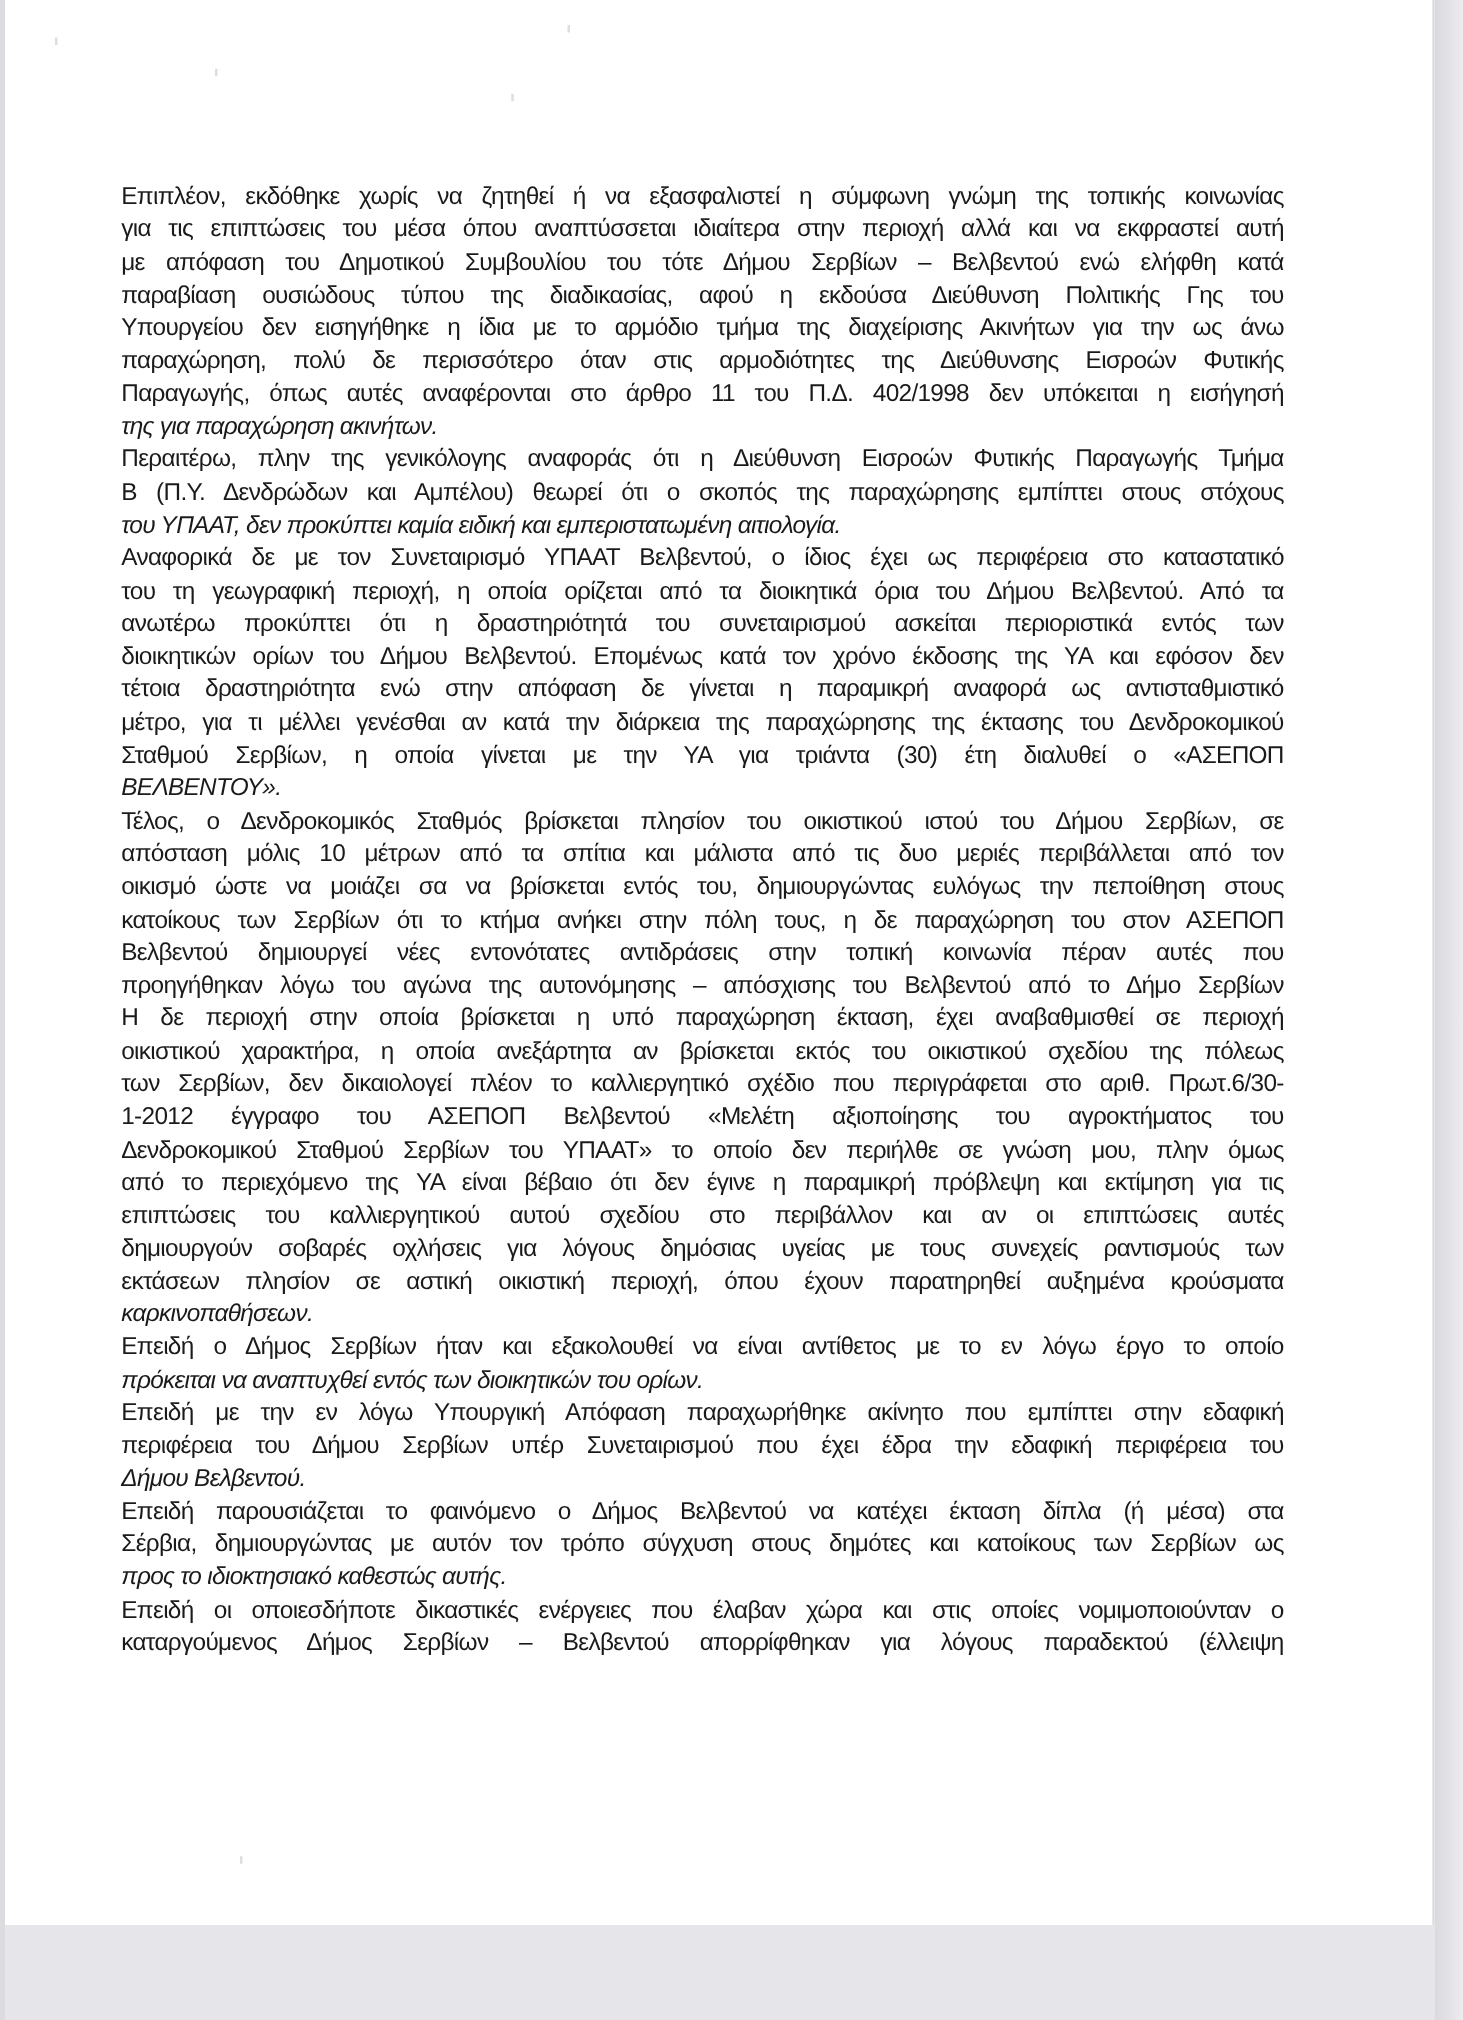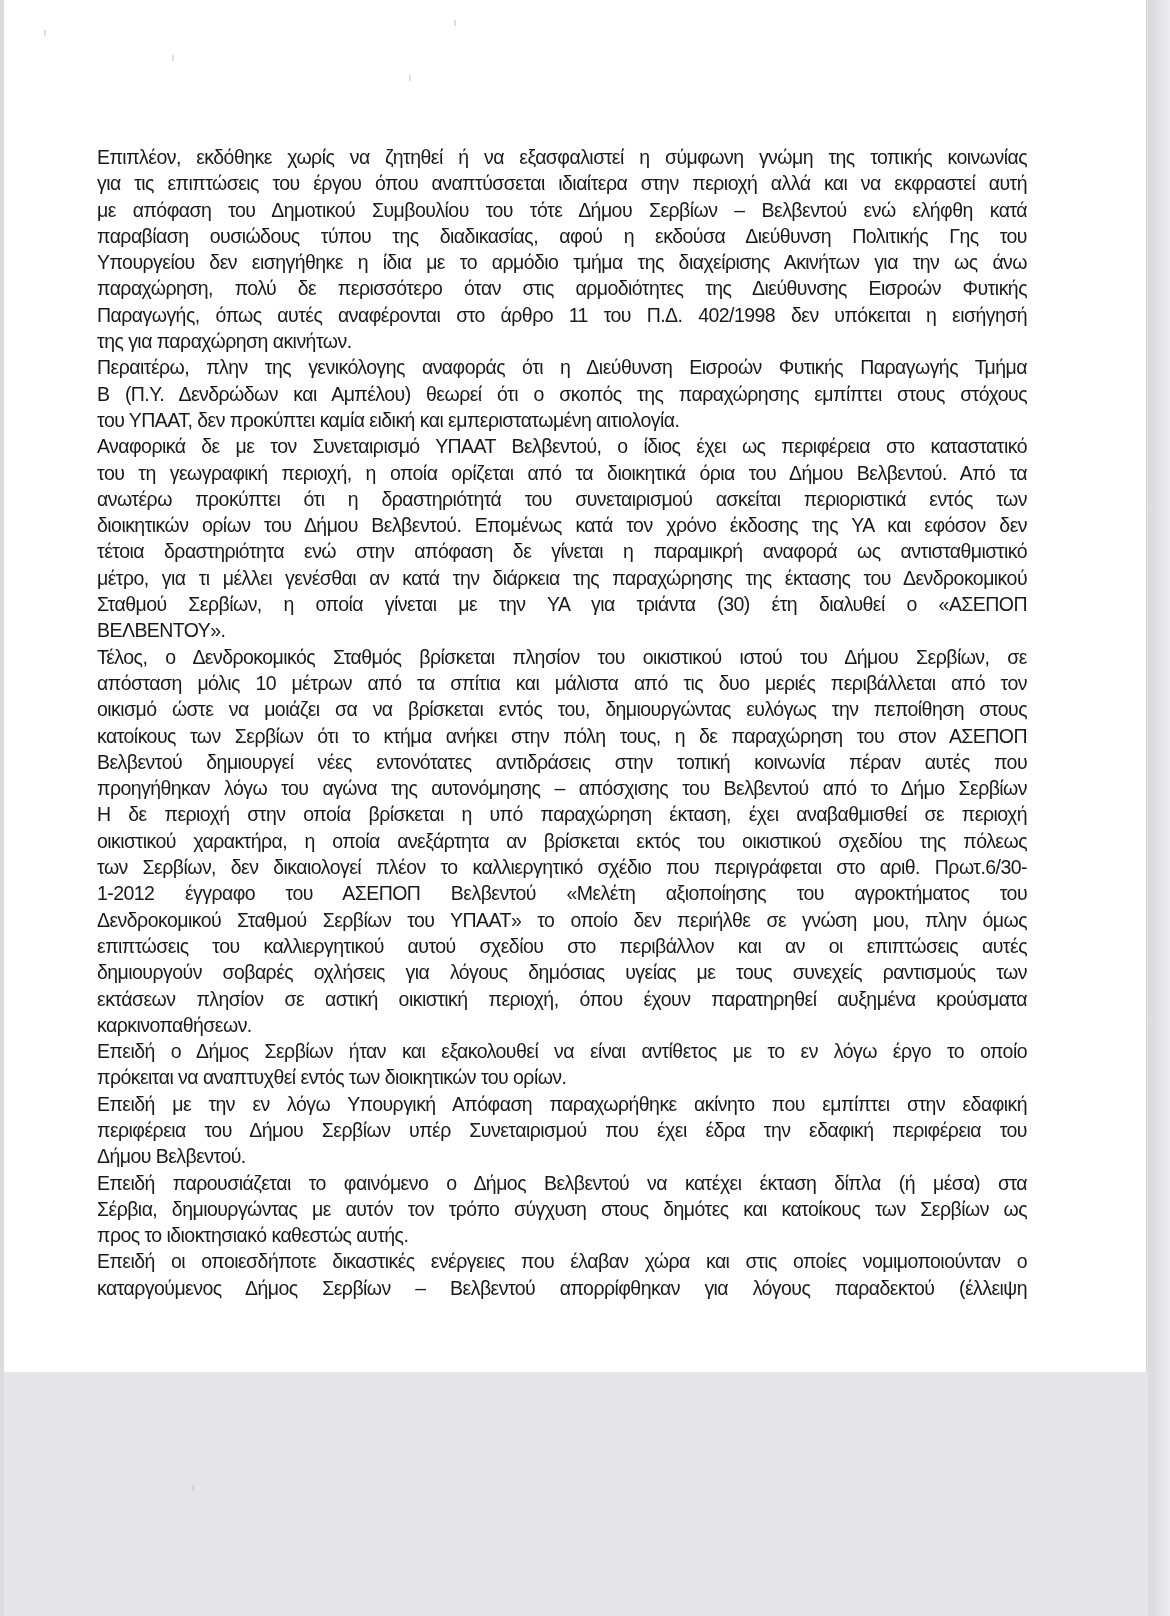--- a/index.html
+++ b/index.html
@@ -11,21 +11,21 @@
       width: 1170px;
       height: 1616px;
       position: relative;
       overflow: hidden;
     }
     .page {
       position: absolute;
       left: 4px;
       top: 0;
       width: 1142px;
-      height: 1372px;
+      height: 1540px;
       background: #ffffff;
       border-right: 1px solid #cfcfd4;
     }
     .edge-right {
       position: absolute;
       left: 1148px;
       top: 0;
       width: 22px;
       height: 1616px;
       background: linear-gradient(to right, #d9d9de, #ececef);
@@ -52,20 +52,21 @@
     .line {
       display: block;
       white-space: nowrap;
       text-align: justify;
       text-align-last: justify;
       height: 26.3px;
       overflow: visible;
     }
     .line.last {
       text-align-last: left;
+      font-style: italic;
     }
     .line .bold {
       font-weight: normal;
     }
     .scan-speck {
       position: absolute;
       width: 2px;
       height: 6px;
       background: #c8c8c8;
       opacity: 0.6;
@@ -74,21 +75,21 @@
 </head>
 <body>
 
 <div class="edge-left"></div>
 
 <div class="page">
   <div class="text-block">
 
     <div>
       <span class="line">Επιπλέον, εκδόθηκε χωρίς να ζητηθεί ή να εξασφαλιστεί η σύμφωνη γνώμη  της τοπικής κοινωνίας</span>
-      <span class="line">για τις επιπτώσεις του έργου όπου αναπτύσσεται ιδιαίτερα στην περιοχή αλλά και να εκφραστεί αυτή</span>
+      <span class="line">για τις επιπτώσεις του μέσα όπου αναπτύσσεται ιδιαίτερα στην περιοχή αλλά και να εκφραστεί αυτή</span>
       <span class="line">με απόφαση του Δημοτικού Συμβουλίου του  τότε Δήμου Σερβίων – Βελβεντού ενώ ελήφθη κατά</span>
       <span class="line">παραβίαση ουσιώδους τύπου της διαδικασίας, αφού η εκδούσα Διεύθυνση Πολιτικής Γης του</span>
       <span class="line">Υπουργείου δεν εισηγήθηκε η ίδια με το αρμόδιο τμήμα της διαχείρισης Ακινήτων για την ως άνω</span>
       <span class="line">παραχώρηση, πολύ δε περισσότερο όταν στις αρμοδιότητες της Διεύθυνσης Εισροών Φυτικής</span>
       <span class="line">Παραγωγής, όπως αυτές αναφέρονται στο άρθρο 11 του Π.Δ. 402/1998 δεν  υπόκειται η εισήγησή</span>
       <span class="line last">της για παραχώρηση ακινήτων.</span>
     </div>
 
     <div>
       <span class="line">Περαιτέρω, πλην της γενικόλογης αναφοράς ότι η Διεύθυνση Εισροών Φυτικής Παραγωγής Τμήμα</span>
@@ -115,20 +116,21 @@
       <span class="line">Βελβεντού δημιουργεί νέες εντονότατες αντιδράσεις στην τοπική κοινωνία πέραν αυτές που</span>
       <span class="line">προηγήθηκαν λόγω του αγώνα της αυτονόμησης – απόσχισης του Βελβεντού από το Δήμο Σερβίων</span>
     </div>
 
     <div>
       <span class="line">Η δε περιοχή στην οποία  βρίσκεται η υπό παραχώρηση έκταση, έχει αναβαθμισθεί σε περιοχή</span>
       <span class="line">οικιστικού  χαρακτήρα, η οποία ανεξάρτητα αν βρίσκεται εκτός του οικιστικού σχεδίου της πόλεως</span>
       <span class="line">των Σερβίων, δεν δικαιολογεί πλέον το καλλιεργητικό σχέδιο που περιγράφεται στο αριθ. Πρωτ.6/30-</span>
       <span class="line">1-2012 έγγραφο του ΑΣΕΠΟΠ Βελβεντού «Μελέτη αξιοποίησης του αγροκτήματος του</span>
       <span class="line">Δενδροκομικού Σταθμού Σερβίων του ΥΠΑΑΤ» το οποίο δεν περιήλθε σε γνώση μου, πλην όμως</span>
+      <span class="line">από το περιεχόμενο της ΥΑ είναι βέβαιο ότι δεν έγινε η παραμικρή πρόβλεψη και εκτίμηση για τις</span>
       <span class="line">επιπτώσεις του καλλιεργητικού αυτού σχεδίου στο περιβάλλον και αν οι επιπτώσεις αυτές</span>
       <span class="line">δημιουργούν σοβαρές  οχλήσεις για λόγους δημόσιας υγείας με τους συνεχείς ραντισμούς των</span>
       <span class="line">εκτάσεων πλησίον σε αστική οικιστική περιοχή, όπου έχουν παρατηρηθεί αυξημένα κρούσματα</span>
       <span class="line last">καρκινοπαθήσεων.</span>
     </div>
 
     <div>
       <span class="line"><span class="bold">Επειδή</span><span> ο Δήμος Σερβίων ήταν και εξακολουθεί να είναι αντίθετος με το εν λόγω έργο το οποίο</span></span>
       <span class="line last">πρόκειται να αναπτυχθεί εντός των διοικητικών του ορίων.</span>
     </div>

